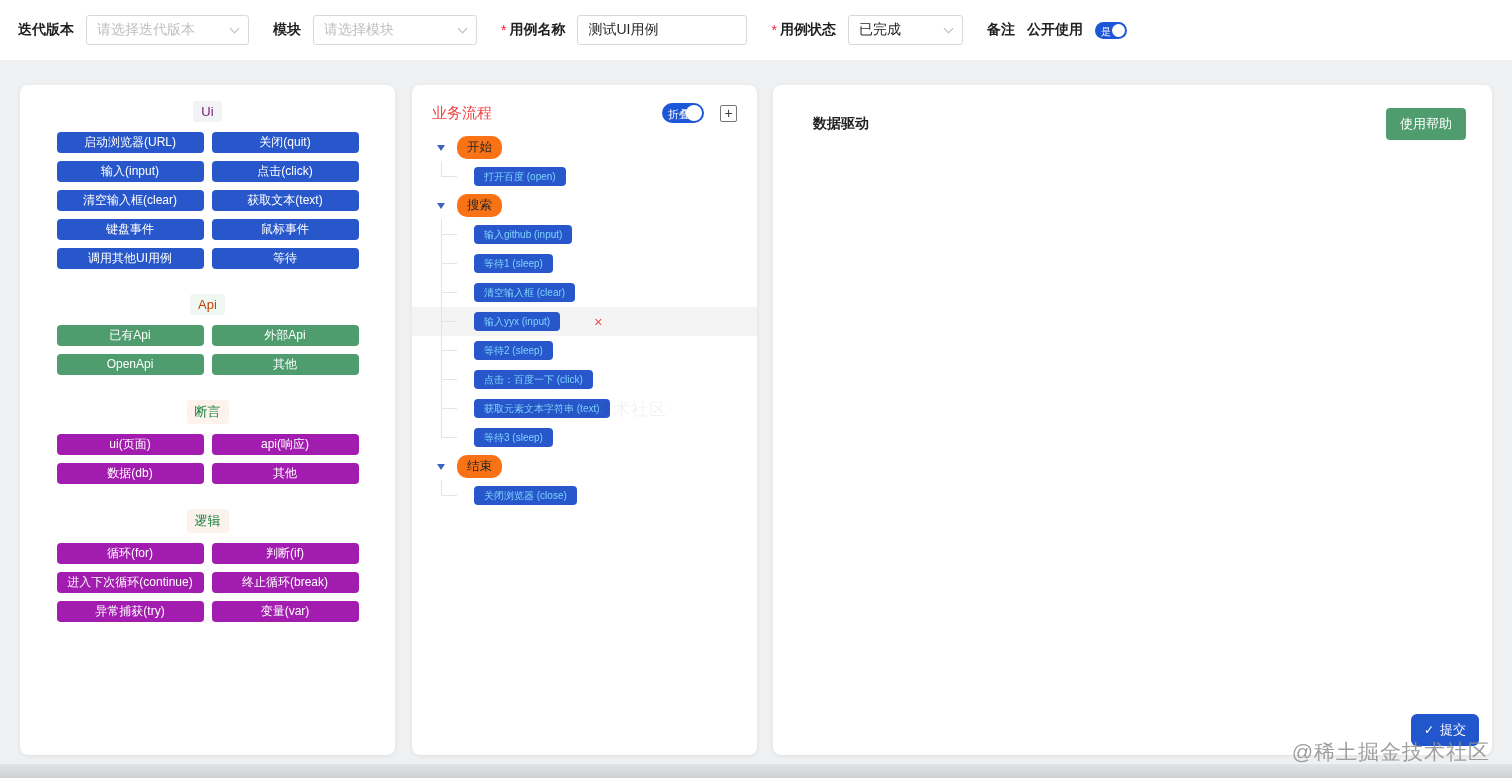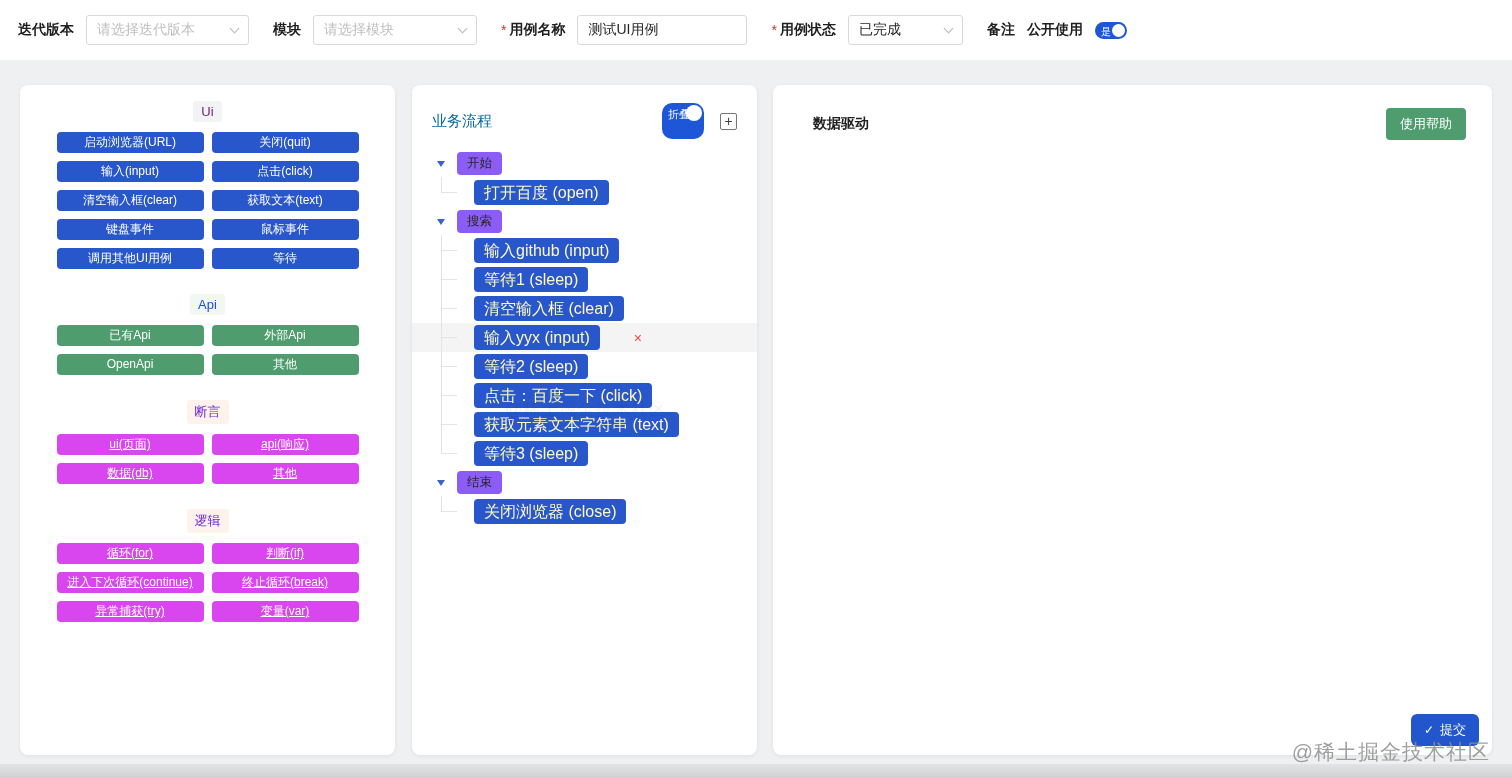--- a/index.html
+++ b/index.html
@@ -54,67 +54,67 @@
   .card.left  { left:20px;  width:375px; height:670px; padding-top:16px; }
   .card.mid   { left:412px; width:345px; height:670px; }
   .card.right { left:773px; width:719px; height:670px; }
 
   
   .section { text-align:center; margin-bottom:25px; }
   .badge {
     display:inline-block; font-size:13px; padding:3px 8px; border-radius:3px; margin-bottom:10px;
   }
   .badge.ui     { background:#f2f3f5; color:#701a75; }
-  .badge.api    { background:#f0f8f1; color:#1d4ed8; }
-  .badge.orange { background:#fdf3ec; color:#6d28d9;text-align:right; }
+  .badge.api    { background:#f0f8f1; color:#c2410c; }
+  .badge.orange { background:#fdf3ec; color:#15803d;text-align:right; }
   .btn-grid {
     display:grid; grid-template-columns:147px 147px; gap:8px 8px; justify-content:center;
   }
   .pal-btn {
     height:21px; line-height:21px; border-radius:4px; color:#fff; font-size:12px;
     text-align:center; cursor:pointer; white-space:nowrap; overflow:hidden;
   }
   .pal-btn.blue   { background:#2857cb; }
   .pal-btn.green  { background:#4f9c6e; }
-  .pal-btn.orange { background:#d946ef;text-decoration:underline; }
+  .pal-btn.orange { background:#a21caf; }
 
   
   .flow-header { display:flex; align-items:center; padding:18px 20px 8px 20px; }
-  .flow-title { font-size:15px; font-weight:500; color:#0369a1; flex:1; }
-  .switch.lg { width:42px; height:36px; margin-right:16px; }
+  .flow-title { font-size:15px; font-weight:500; color:#ef4444; flex:1; }
+  .switch.lg { width:42px; height:20px; margin-right:16px; }
   .switch.lg .sw-txt { font-size:11px; left:6px; top:4px; }
   .switch.lg .knob { width:16px; height:16px; right:2px; top:2px; }
   .plus-btn {
     width:17px; height:17px; border:1px solid #767676; border-radius:2px;
     font-size:14px; line-height:14px; text-align:center; color:#404040; cursor:pointer;
     background:#fff;
   }
   .tree { padding-top:2px; }
   .group-header { position:relative; height:29px; display:flex; align-items:center; padding-left:45px; }
   .caret {
     position:absolute; left:25px; top:12px; width:0; height:0; cursor:pointer;
     border-left:4.5px solid transparent; border-right:4.5px solid transparent;
     border-top:6px solid #3c62c4;
   }
   .group-badge {
-    background:#8b5cf6; color:#262626; font-size:12.5px; padding:3px 10px;
-    border-radius:4px; cursor:pointer;
+    background:#f97316; color:#262626; font-size:12.5px; padding:3px 10px;
+    border-radius:10px; cursor:pointer;
   }
   .tree-row { position:relative; height:29px; display:flex; align-items:center; padding-left:62px; }
   .tree-row::before {
     content:""; position:absolute; left:29px; top:-1px; width:15px; height:15px;
     border-left:1px solid #e4e4e4; border-bottom:1px solid #e4e4e4;
   }
   .tree-row:not(.last)::after {
     content:""; position:absolute; left:29px; top:14px; bottom:-1px;
     border-left:1px solid #e4e4e4;
   }
   .tree-row.selected { background:#f4f4f4; }
   .node-btn {
-    background:#2857cb; color:#fef9c3; font-size:16px; padding:4.5px 10px;
+    background:#2857cb; color:#7dd3fc; font-size:10px; padding:4.5px 10px;
     border-radius:4px; line-height:1; white-space:nowrap; cursor:pointer;
   }
   .del-icon { color:#e04b4b; font-size:14px; margin-left:34px; cursor:pointer; line-height:1; }
 
   
   .dd-header { display:flex; justify-content:space-between; align-items:flex-start; padding:23px 26px 0 40px; }
   .dd-title { font-size:14px; font-weight:600; color:#1f1f1f; margin-top:7px; }
   .help-btn {
     background:#4f9c6e; color:#fff; font-size:13px; padding:7px 14px;
     border-radius:4px; cursor:pointer; border:none; font-family:inherit;

